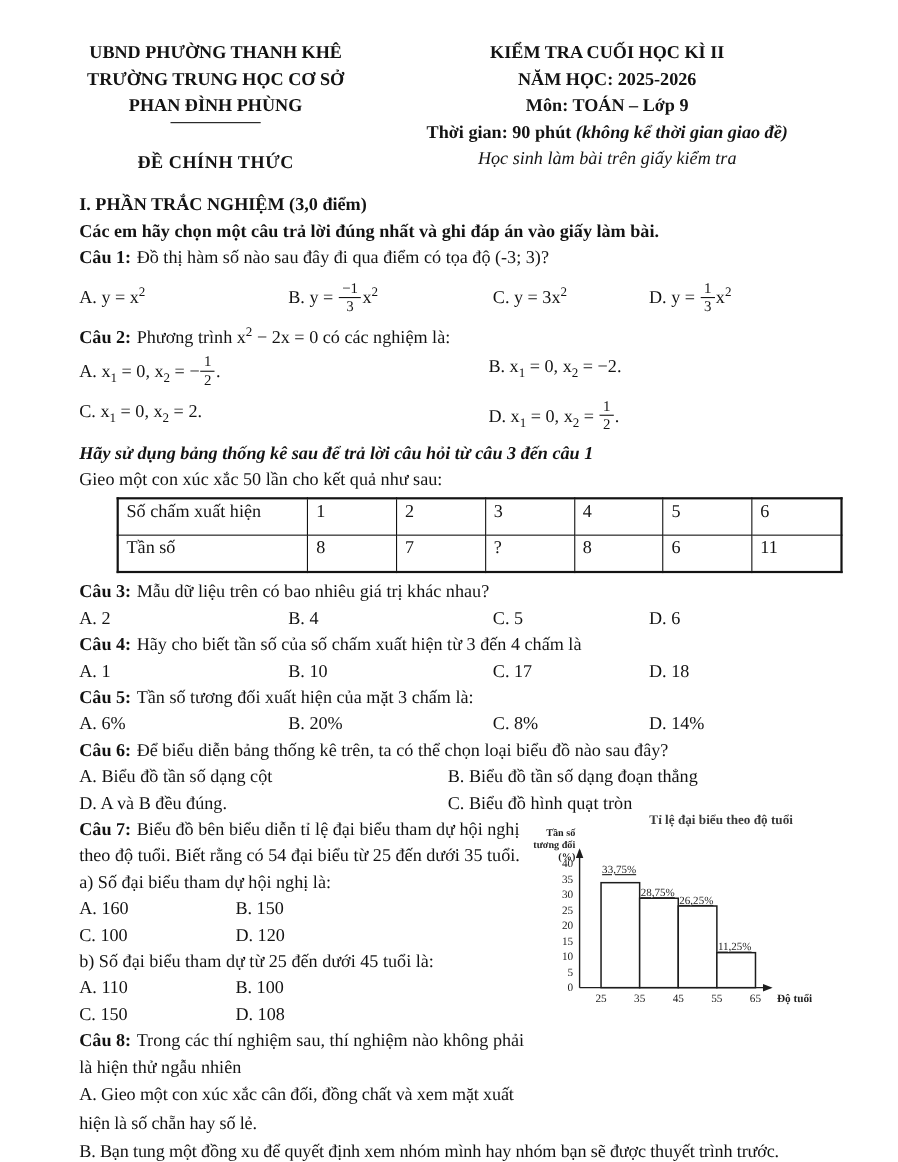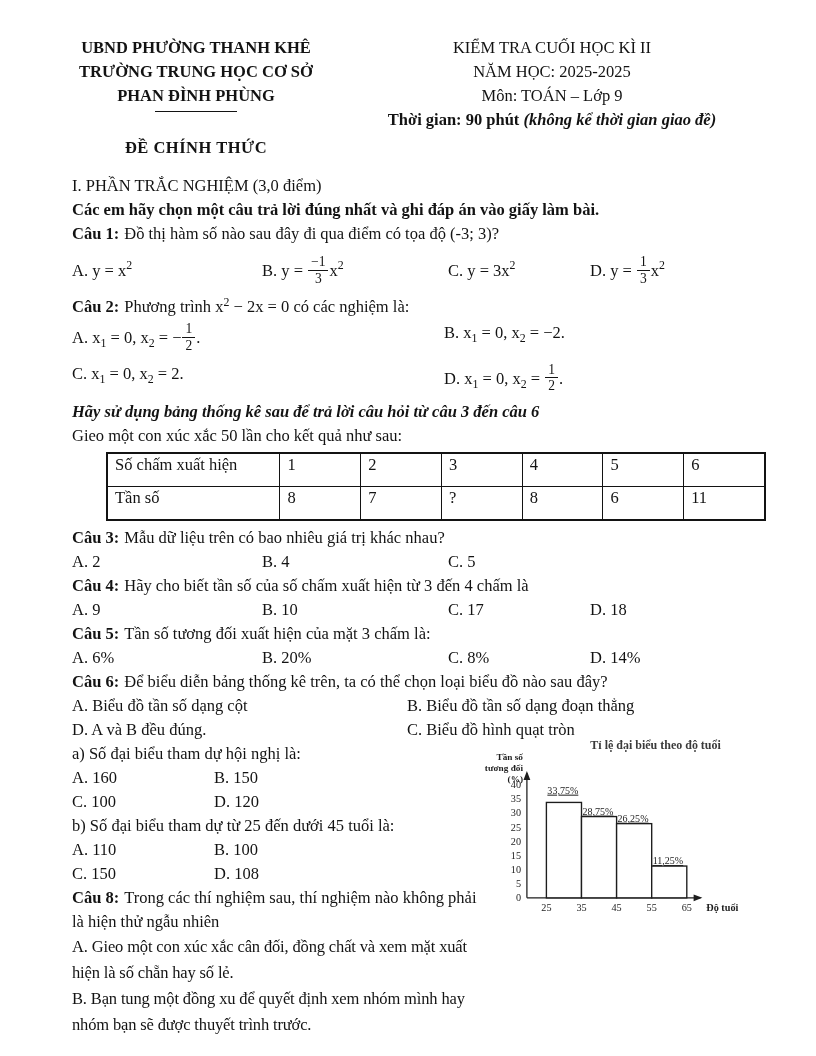--- a/index.html
+++ b/index.html
@@ -12,27 +12,27 @@
   p{margin:0;line-height:24px;}
   b.qlabel{margin-right:5px;}
 
   
   .header{display:flex;margin-bottom:14px;}
   .header-left{width:248px;text-align:center;line-height:22px;}
   .header-left .hl{font-weight:bold;}
   .sig-line{width:82px;border-top:1.6px solid #131313;margin:3px auto 0;}
   .exam-label{font-weight:bold;margin-top:24px;letter-spacing:.5px;}
   .header-right{flex:1;text-align:center;line-height:22px;padding-left:18px;}
-  .header-right .hr-b{font-weight:normal;}
+  .header-right .hr-b{font-weight:bold;}
   .hr-time{font-weight:bold;}
   .hr-time i{font-weight:bold;}
   .hr-note{font-style:italic;}
 
   
-  .sec-title{font-weight:normal;margin-top:6px;}
+  .sec-title{font-weight:bold;margin-top:6px;}
   .instruction{font-weight:bold;}
 
   
   .opts{display:grid;line-height:24px;}
   .opts4{grid-template-columns:190px 186px 142px auto;}
   .opts2{grid-template-columns:372px auto;}
   .opts2 span{padding:2px 0;}
   .opts2b{grid-template-columns:335px auto;}
   .opts2c{width:320px;grid-template-columns:142px auto;}
 
@@ -66,23 +66,24 @@
   <div class="header">
     <div class="header-left">
       <p class="hl">UBND PHƯỜNG THANH KHÊ</p>
       <p class="hl">TRƯỜNG TRUNG HỌC CƠ SỞ</p>
       <p class="hl">PHAN ĐÌNH PHÙNG</p>
       <div class="sig-line"></div>
       <p class="exam-label">ĐỀ CHÍNH THỨC</p>
     </div>
     <div class="header-right">
       <p class="hr-b">KIỂM TRA CUỐI HỌC KÌ II</p>
-      <p class="hr-b">NĂM HỌC: 2025-2025</p>
+      <p class="hr-b">NĂM HỌC: 2025-2026</p>
       <p class="hr-b">Môn: TOÁN – Lớp 9</p>
       <p class="hr-time"><span>Thời gian: 90 phút </span><i>(không kể thời gian giao đề)</i></p>
+      <p class="hr-note">Học sinh làm bài trên giấy kiểm tra</p>
     </div>
   </div>
 
   <p class="sec-title">I. PHẦN TRẮC NGHIỆM (3,0 điểm)</p>
   <p class="instruction">Các em hãy chọn một câu trả lời đúng nhất và ghi đáp án vào giấy làm bài.</p>
 
   <p><b class="qlabel">Câu 1:</b><span>Đồ thị hàm số nào sau đây đi qua điểm có tọa độ (-3; 3)?</span></p>
   <div class="opts opts4" style="line-height:38px;">
     <span>A. y = x<sup>2</sup></span>
     <span>B. y = <span class="frac">
@@ -103,21 +104,21 @@
           <span class="fd">2</span>
         </span>.</span>
     <span>B. x<sub>1</sub> = 0, x<sub>2</sub> = −2.</span>
     <span>C. x<sub>1</sub> = 0, x<sub>2</sub> = 2.</span>
     <span>D. x<sub>1</sub> = 0, x<sub>2</sub> = <span class="frac">
           <span class="fn">1</span>
           <span class="fd">2</span>
         </span>.</span>
   </div>
 
-  <p class="note">Hãy sử dụng bảng thống kê sau để trả lời câu hỏi từ câu 3 đến câu 6</p>
+  <p class="note">Hãy sử dụng bảng thống kê sau để trả lời câu hỏi từ câu 3 đến câu 1</p>
   <p>Gieo một con xúc xắc 50 lần cho kết quả như sau:</p>
   <table class="freq">
     <tbody>
         <tr>
           <td>Số chấm xuất hiện</td>
           <td>1</td>
           <td>2</td>
           <td>3</td>
           <td>4</td>
           <td>5</td>
@@ -133,25 +134,26 @@
           <td>11</td>
         </tr>
       </tbody>
   </table>
 
   <p><b class="qlabel">Câu 3:</b><span>Mẫu dữ liệu trên có bao nhiêu giá trị khác nhau?</span></p>
   <div class="opts opts4">
     <span>A. 2</span>
     <span>B. 4</span>
     <span>C. 5</span>
+    <span>D. 6</span>
   </div>
 
   <p><b class="qlabel">Câu 4:</b><span>Hãy cho biết tần số của số chấm xuất hiện từ 3 đến 4 chấm là</span></p>
   <div class="opts opts4">
-    <span>A. 9</span>
+    <span>A. 1</span>
     <span>B. 10</span>
     <span>C. 17</span>
     <span>D. 18</span>
   </div>
 
   <p><b class="qlabel">Câu 5:</b><span>Tần số tương đối xuất hiện của mặt 3 chấm là:</span></p>
   <div class="opts opts4">
     <span>A. 6%</span>
     <span>B. 20%</span>
     <span>C. 8%</span>
@@ -196,20 +198,21 @@
           <text x="65" y="59.125" text-anchor="start" font-family="&quot;Liberation Serif&quot;,&quot;DejaVu Serif&quot;,serif" font-size="10.3" text-decoration="underline" fill="#1d1d1d">33,75%</text>
           <rect x="100" y="82.625" width="36" height="83.375" fill="#ffffff" stroke="#1d1d1d" stroke-width="1.4"></rect>
           <text x="101" y="80.625" text-anchor="start" font-family="&quot;Liberation Serif&quot;,&quot;DejaVu Serif&quot;,serif" font-size="10.3" text-decoration="underline" fill="#1d1d1d">28,75%</text>
           <rect x="136" y="89.875" width="36" height="76.125" fill="#ffffff" stroke="#1d1d1d" stroke-width="1.4"></rect>
           <text x="137" y="87.875" text-anchor="start" font-family="&quot;Liberation Serif&quot;,&quot;DejaVu Serif&quot;,serif" font-size="10.3" text-decoration="underline" fill="#1d1d1d">26,25%</text>
           <rect x="172" y="133.375" width="36" height="32.625" fill="#ffffff" stroke="#1d1d1d" stroke-width="1.4"></rect>
           <text x="173" y="131.375" text-anchor="start" font-family="&quot;Liberation Serif&quot;,&quot;DejaVu Serif&quot;,serif" font-size="10.3" text-decoration="underline" fill="#1d1d1d">11,25%</text>
         </svg>
     </figure>
 
+    <p><b class="qlabel">Câu 7:</b><span>Biểu đồ bên biểu diễn tỉ lệ đại biểu tham dự hội nghị theo độ tuổi. Biết rằng có 54 đại biểu từ 25 đến dưới 35 tuổi.</span></p>
     <p>a) Số đại biểu tham dự hội nghị là:</p>
     <div class="opts opts2c">
       <span>A. 160</span>
       <span>B. 150</span>
       <span>C. 100</span>
       <span>D. 120</span>
     </div>
     <p>b) Số đại biểu tham dự từ 25 đến dưới 45 tuổi là:</p>
     <div class="opts opts2c">
       <span>A. 110</span>

